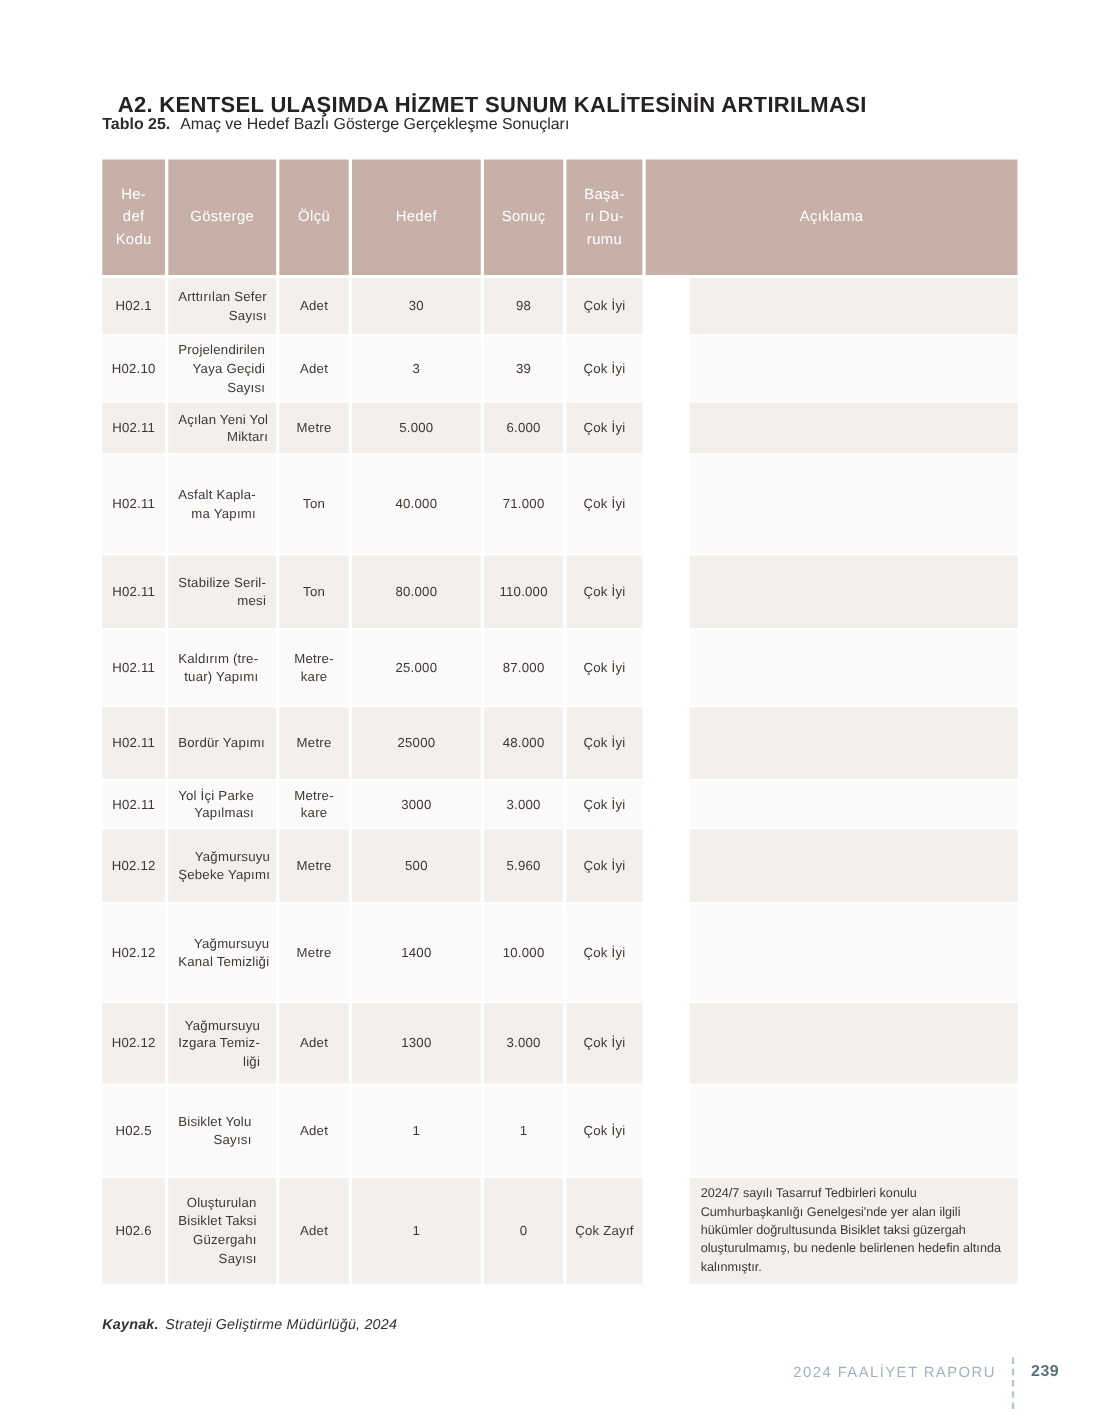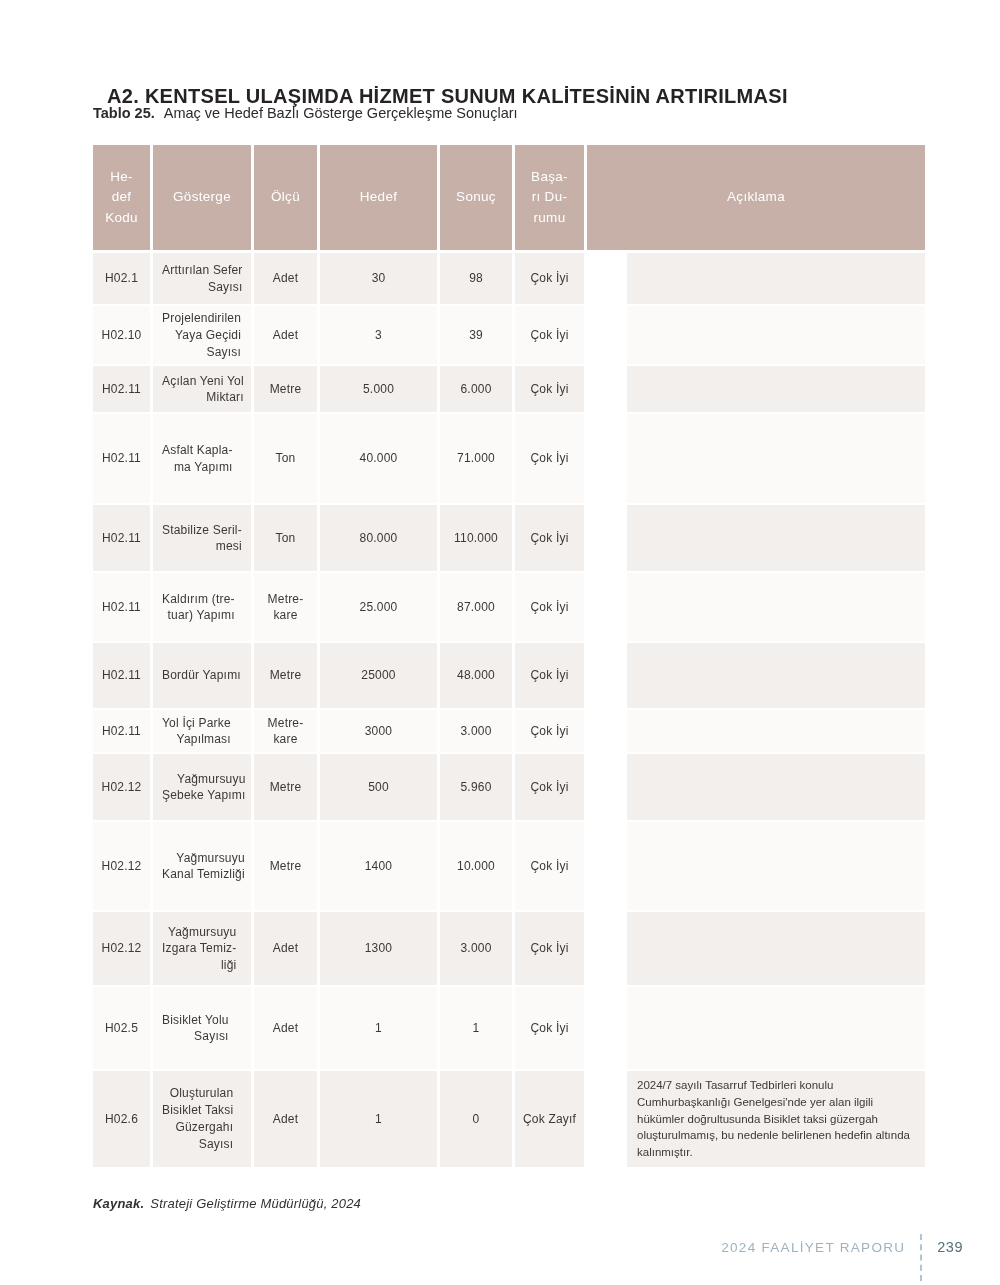--- a/index.html
+++ b/index.html
@@ -81,21 +81,21 @@
   }
   .ftitle{
     font-size:13.5px;letter-spacing:1.3px;color:var(--footer-text);
     padding-top:2px;
   }
   .fdiv{
     width:0;height:47px;border-left:2px dashed var(--footer-divider);
     margin:-4px 15px 0 15px;
   }
   .fnum{
-    font-size:14.5px;font-weight:400;letter-spacing:.5px;
+    font-size:14.5px;font-weight:700;letter-spacing:.5px;
     color:var(--page-number-text);padding-top:1px;
   }
 </style>
 </head>
 <body>
 
 <div class="page">
 
   <h1 class="section-heading">A2. KENTSEL ULAŞIMDA HİZMET SUNUM KALİTESİNİN ARTIRILMASI</h1>
 

